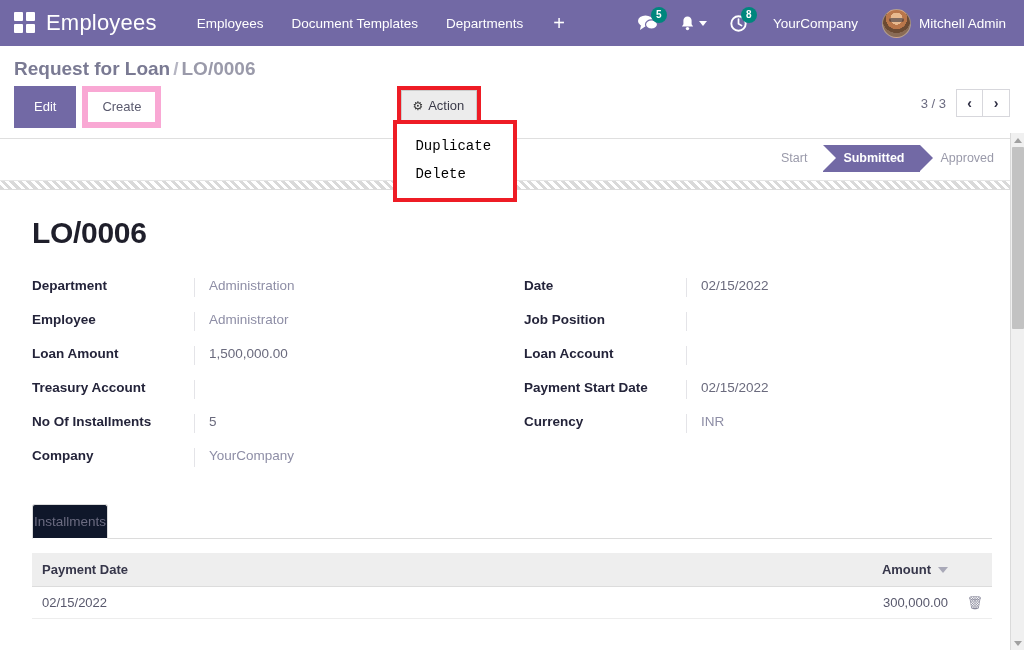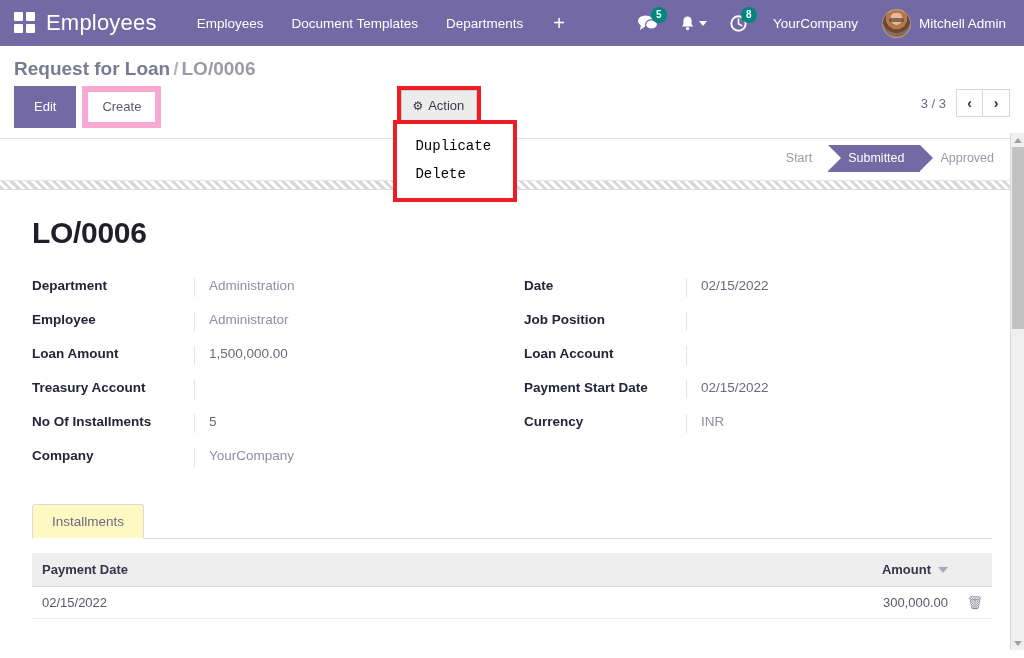--- a/index.html
+++ b/index.html
@@ -242,21 +242,21 @@
     padding: 0 16px 0 20px;
     color: #9a9aaa;
     background: #ffffff;
     position: relative;
     white-space: nowrap;
     cursor: pointer;
   }
   .st.active {
     background: #7269a5;
     color: #ffffff;
-    font-weight: normal;
+    font-weight: bold;
   }
   .st.active::after {
     content: "";
     position: absolute;
     right: -13px; top: 0;
     width: 0; height: 0;
     border-top: 13.5px solid transparent;
     border-bottom: 13.5px solid transparent;
     border-left: 13px solid #7269a5;
     z-index: 3;
@@ -329,24 +329,24 @@
 
   
   .notebook { margin-top: 22px; padding: 0 10px; }
   .tabs {
     display: flex;
     border-bottom: 1px solid #dcdcdc;
   }
   .tab {
     font-size: 13.5px;
     color: #6b6b80;
-    padding: 9px 19px;
+    padding: 9px 1px;
     border: 1px solid #dcdcdc;
     border-bottom: 1px solid #ffffff;
-    background: #fef9c3;
+    background: #0f172a;
     margin-bottom: -1px;
     cursor: pointer;
     border-radius: 3px 3px 0 0;
   }
   .o2m-table {
     width: 100%;
     border-collapse: collapse;
     margin-top: 14px;
     table-layout: fixed;
   }

